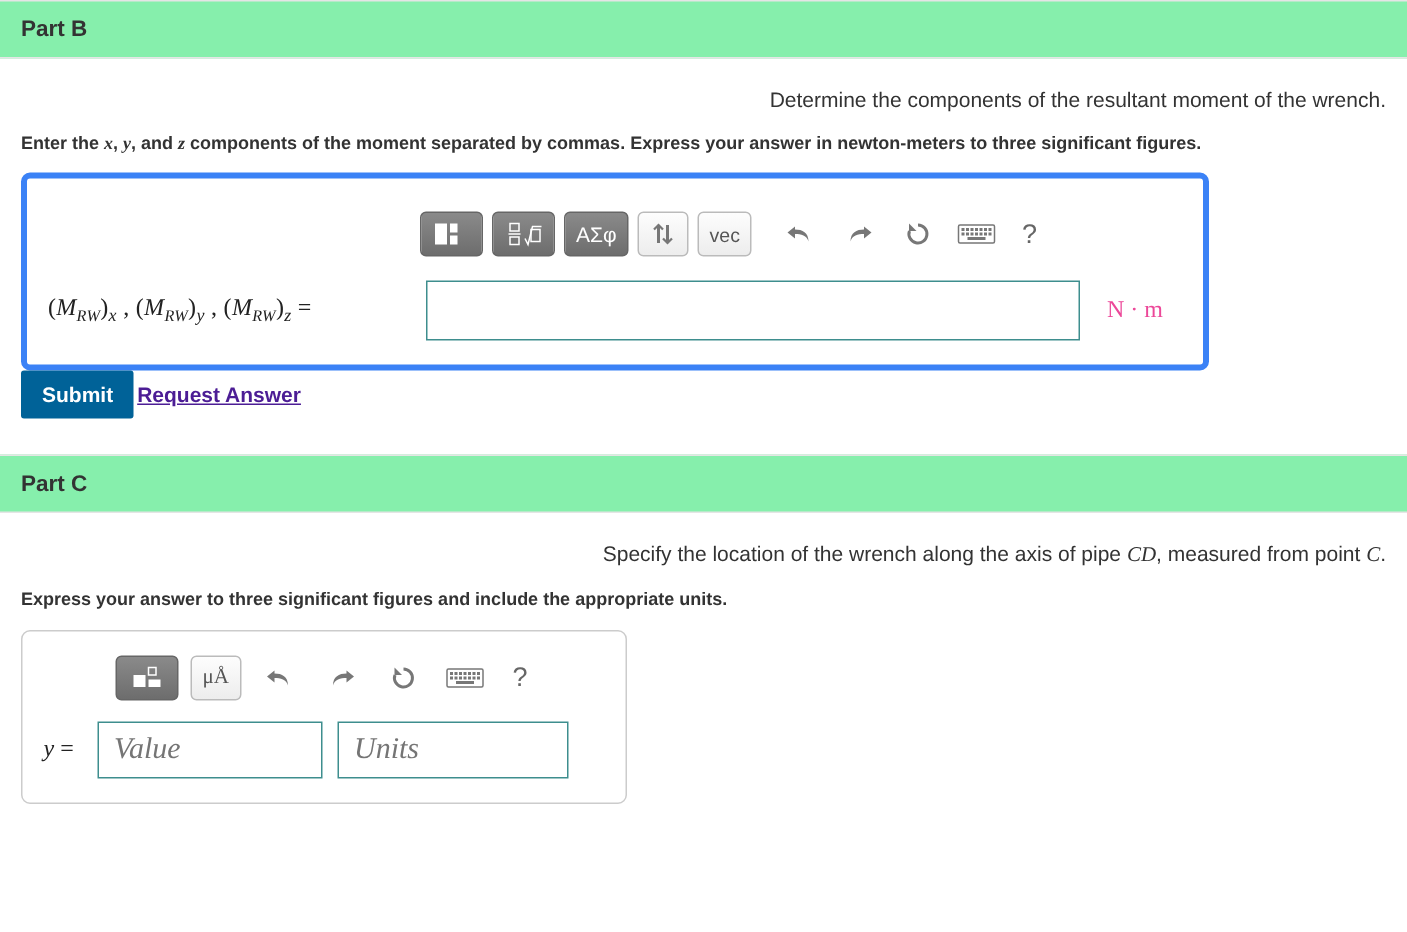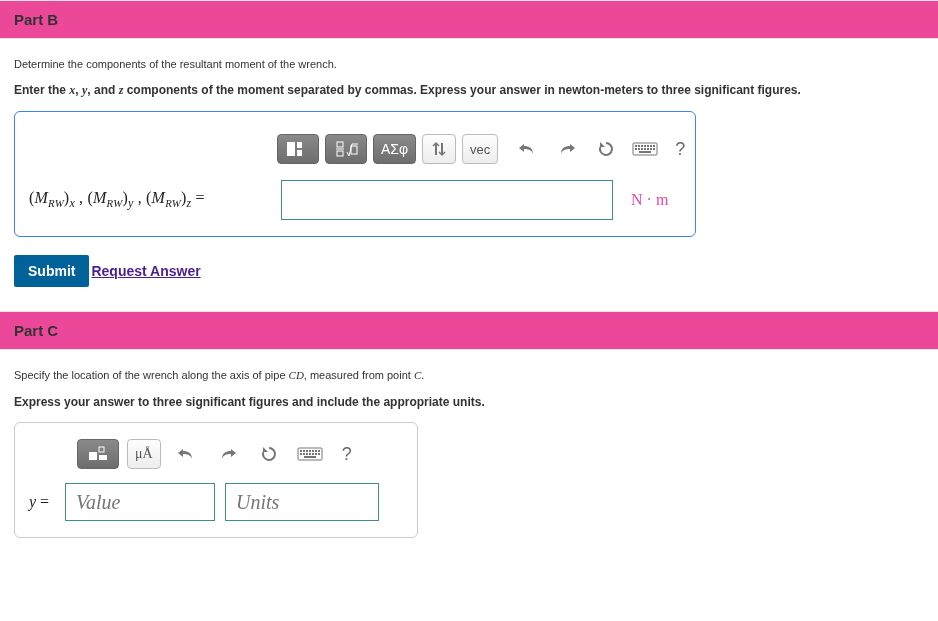--- a/index.html
+++ b/index.html
@@ -5,52 +5,52 @@
   * { box-sizing: border-box; }
   body {
     margin: 0;
     font-family: Arial, Helvetica, sans-serif;
     font-size: 14px;
     color: #333;
     background: #fff;
     width: 938px;
   }
   .section-header {
-    background: #ec4899;
+    background: #86efac;
     border-top: 1px solid #e5e5e5;
     border-bottom: 1px solid #e5e5e5;
     padding: 10px 14px;
     font-weight: bold;
     font-size: 15px;
     color: #333;
   }
   .part-body {
     padding: 18px 14px 24px 14px;
   }
   .prompt {
     margin: 0 0 10px 0;
-    font-size: 11px;
+    font-size: 14px;
     line-height: 1.4;
+    text-align: right;
   }
   .prompt-bold {
     font-weight: bold;
     font-size: 12px;
     line-height: 1.4;
     margin: 0 0 12px 0;
   }
   .math-i { font-family: "Times New Roman", Georgia, serif; font-style: italic; }
   .math-r { font-family: "Times New Roman", Georgia, serif; font-style: normal; }
 
   
   .panel {
-    border: 1px solid #3b82f6;
+    border: 4px solid #3b82f6;
     border-radius: 6px;
     padding: 22px 22px 16px 8px;
-    margin-bottom: 18px;
-    width: 682px;
+    width: 792px;
     max-width: 100%;
   }
   .toolbar {
     display: flex;
     align-items: center;
     gap: 6px;
     padding-left: 254px;
     margin-bottom: 16px;
   }
   .tb-btn {

